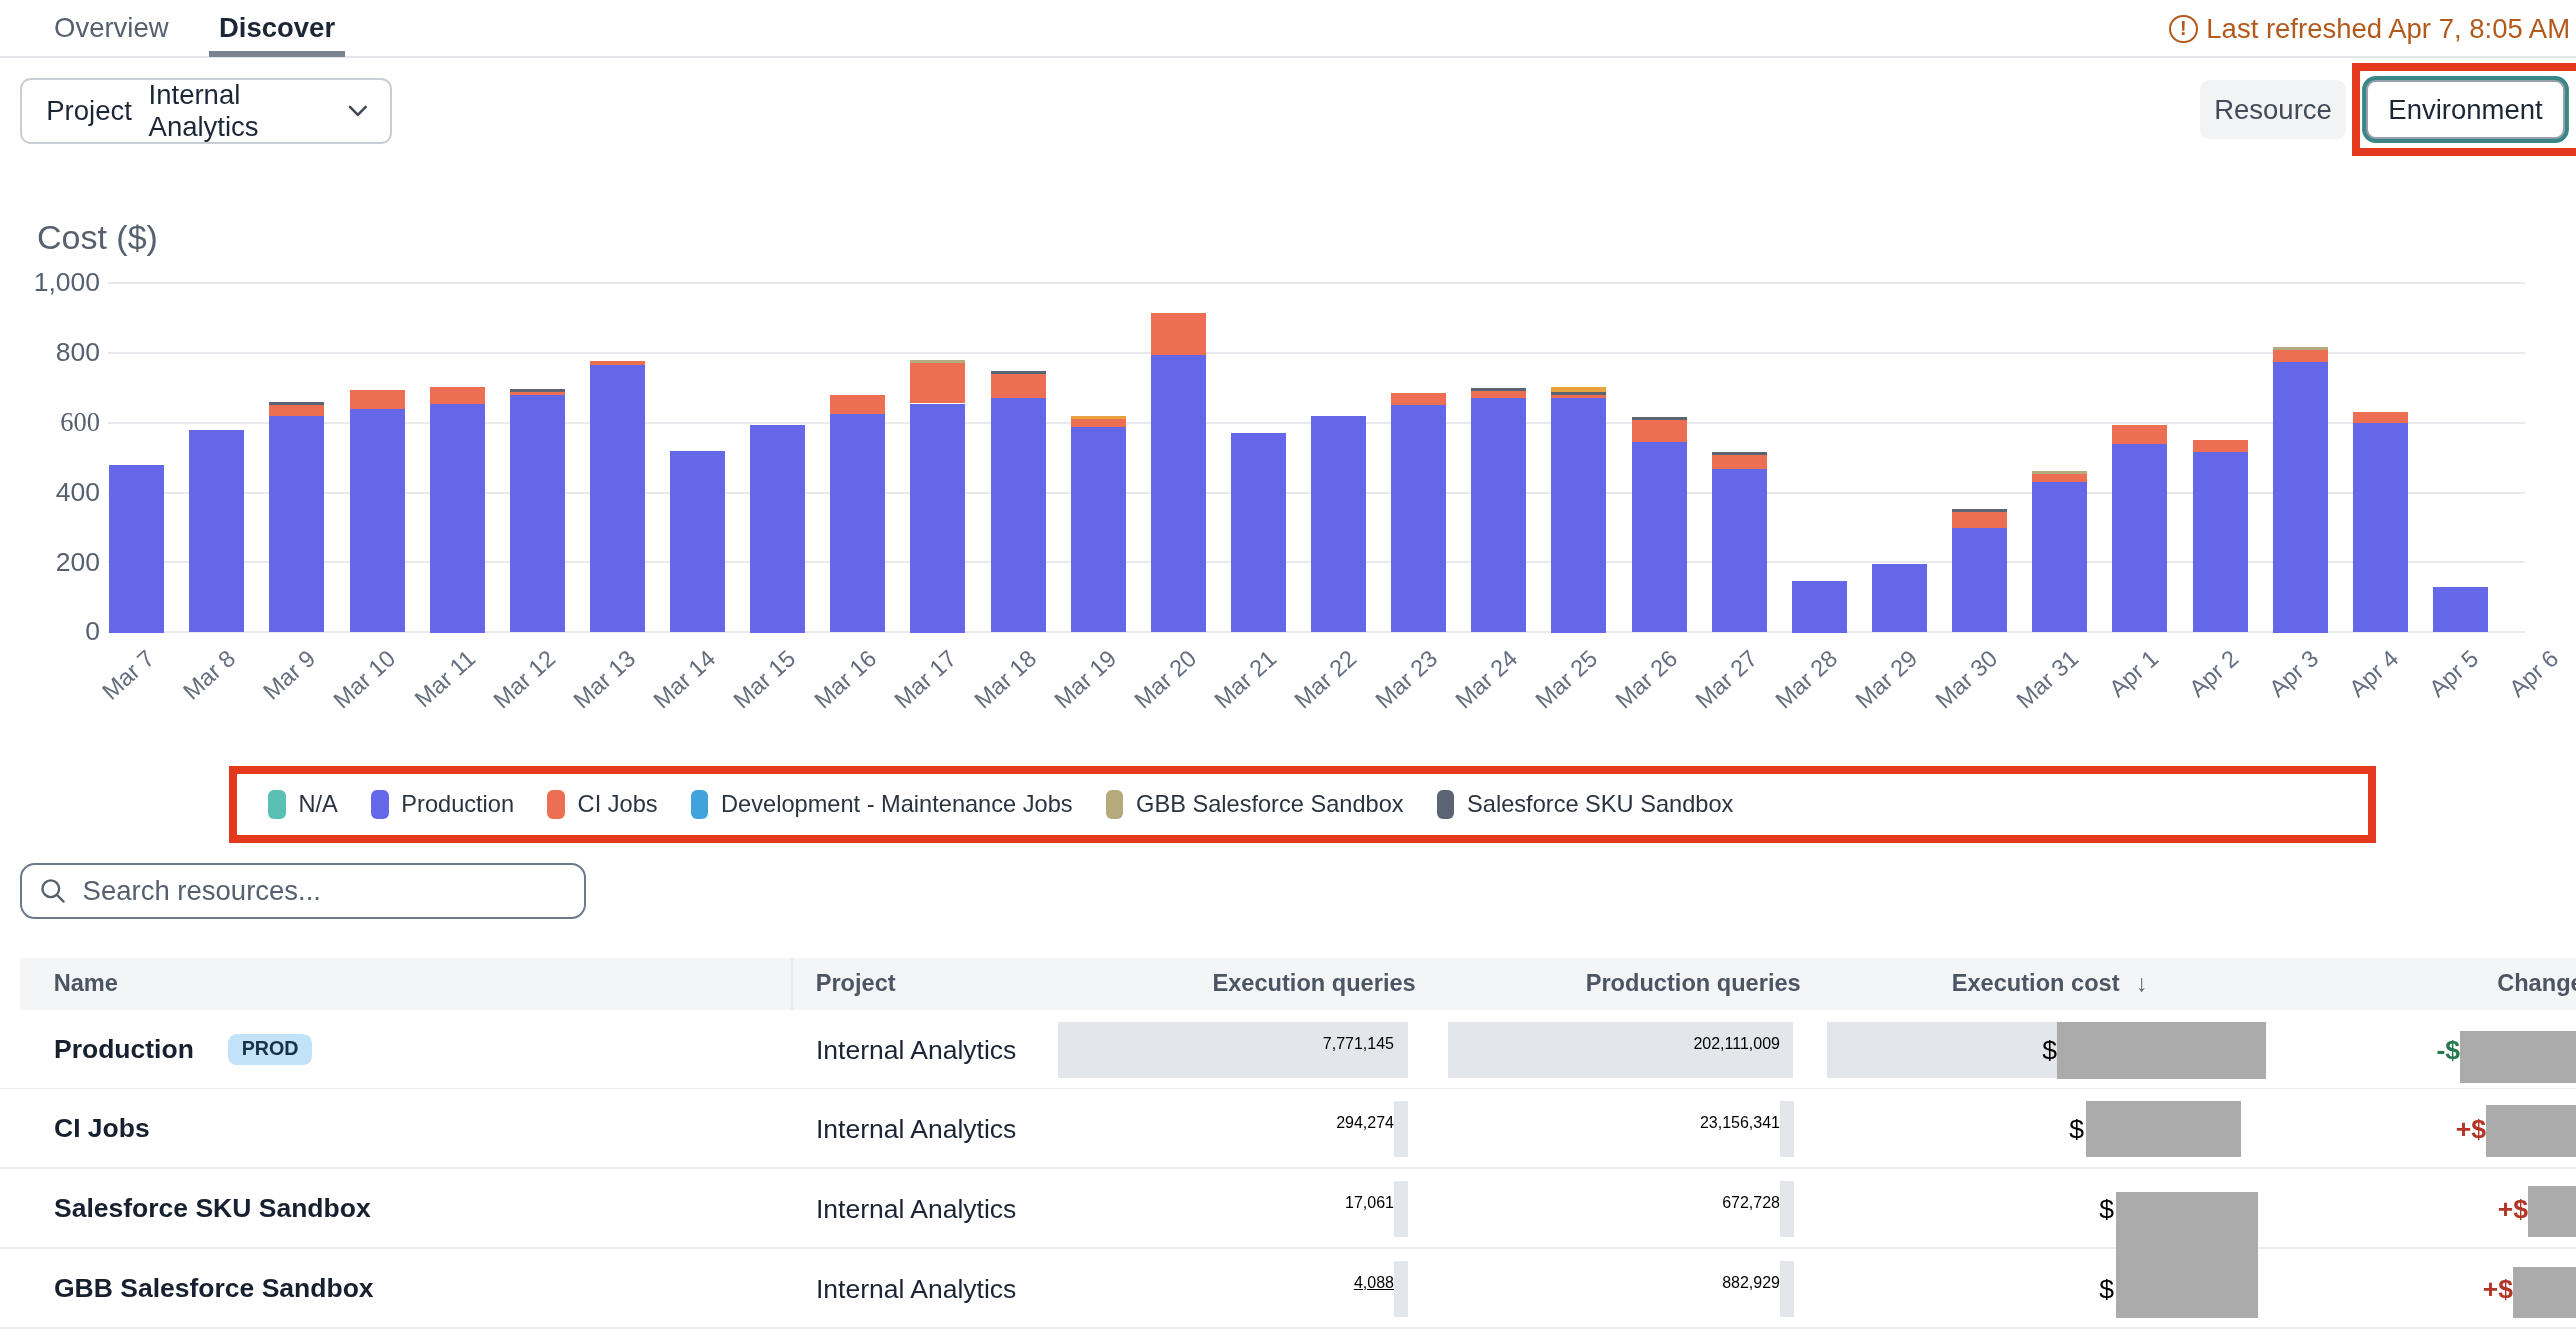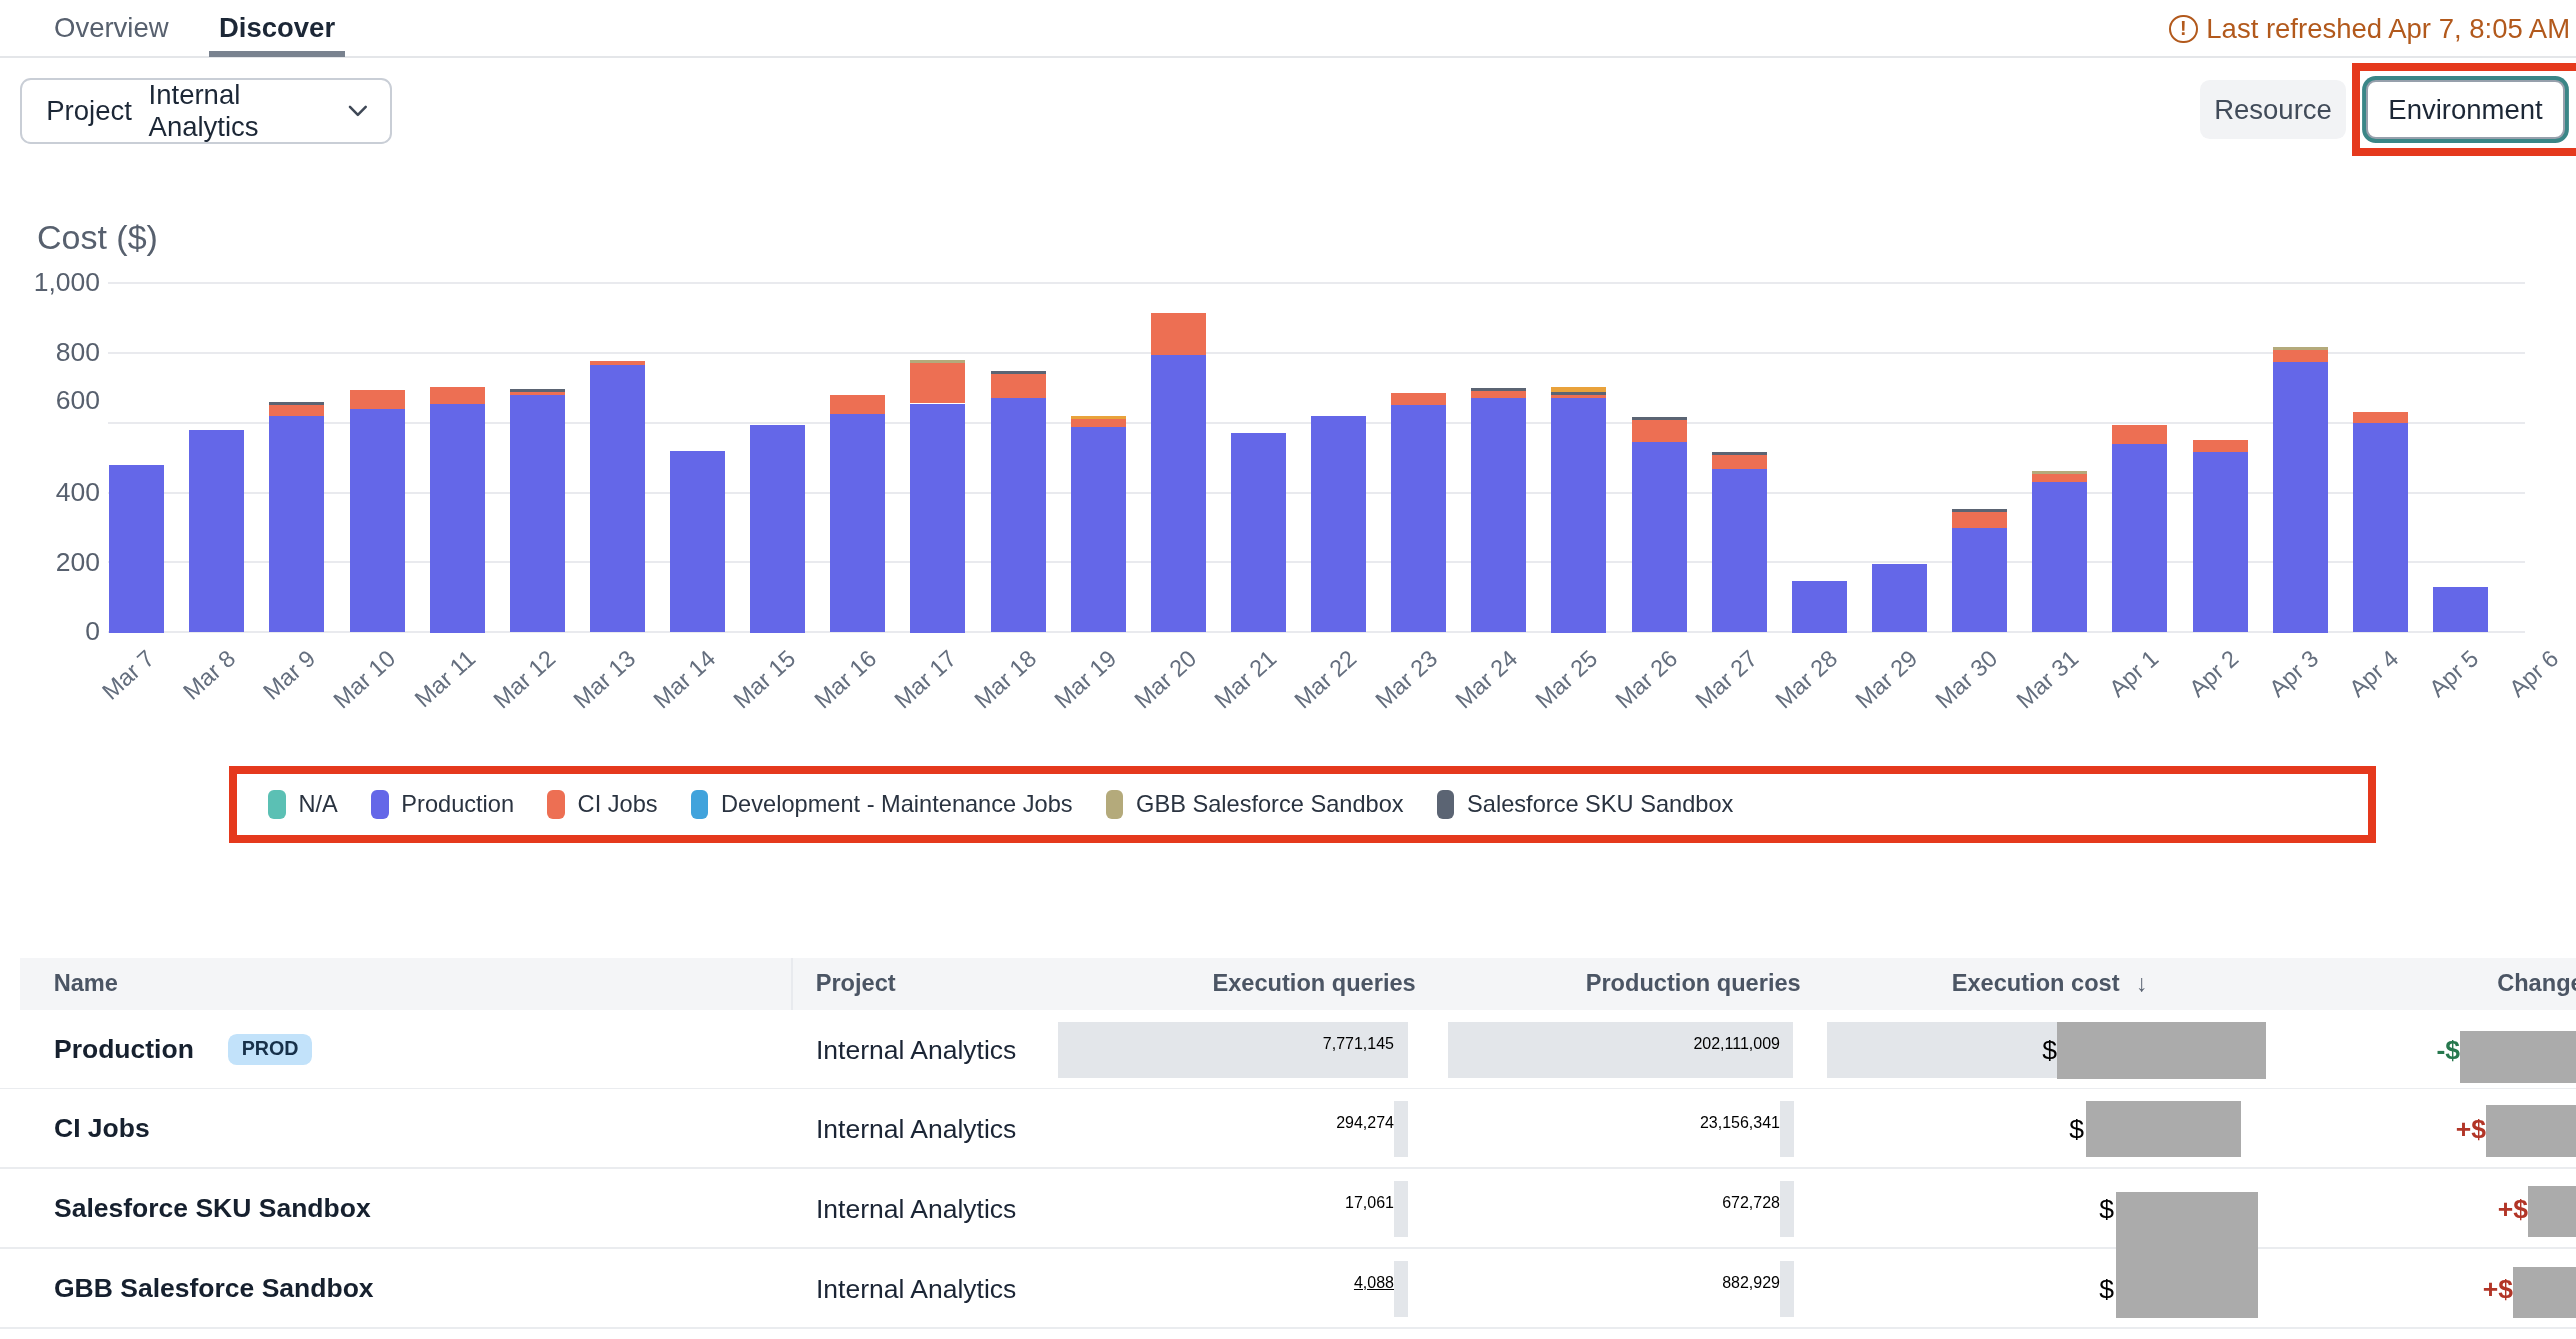--- a/index.html
+++ b/index.html
@@ -113,21 +113,21 @@
 
   <div class="chart-title">Cost ($)</div>
   <div id="chart-plot">
       <div class="gridline" style="top: 631px;"></div>
       <div class="ytick" style="top: 616px;">0</div>
       <div class="gridline" style="top: 561px;"></div>
       <div class="ytick" style="top: 547px;">200</div>
       <div class="gridline" style="top: 492px;"></div>
       <div class="ytick" style="top: 477px;">400</div>
       <div class="gridline" style="top: 422px;"></div>
-      <div class="ytick" style="top: 385px;">600</div>
+      <div class="ytick" style="top: 407px; font-family: Liberation Serif, serif;">600</div>
       <div class="gridline" style="top: 352px;"></div>
       <div class="ytick" style="top: 337px;">800</div>
       <div class="gridline" style="top: 282px;"></div>
       <div class="ytick" style="top: 267px;">1,000</div>
       <div class="bar-seg" style="left: 109px; top: 465px; width: 55px; height: 168px; background: rgb(100, 103, 232);"></div>
       <div class="xtick" style="left: 34px; top: 645px;">Mar 7</div>
       <div class="bar-seg" style="left: 189px; top: 430px; width: 55px; height: 202px; background: rgb(100, 103, 232);"></div>
       <div class="xtick" style="left: 115px; top: 645px;">Mar 8</div>
       <div class="bar-seg" style="left: 269px; top: 416px; width: 55px; height: 216px; background: rgb(100, 103, 232);"></div>
       <div class="bar-seg" style="left: 269px; top: 405px; width: 55px; height: 10.5px; background: rgb(237, 111, 83);"></div>
@@ -242,20 +242,27 @@
       <div class="legend-item">
         <span class="legend-swatch" style="background: rgb(180, 170, 123);"></span>
         <span class="legend-label">GBB Salesforce Sandbox</span>
       </div>
       <div class="legend-item">
         <span class="legend-swatch" style="background: rgb(91, 100, 115);"></span>
         <span class="legend-label">Salesforce SKU Sandbox</span>
       </div>
     </div>
 
+  <div class="searchbox">
+    <svg width="27.5" height="27.5" viewBox="0 0 28 28">
+      <circle cx="12" cy="12" r="8.5" fill="none" stroke="#57606e" stroke-width="2.4"></circle>
+      <line x1="18.5" y1="18.5" x2="25" y2="25" stroke="#57606e" stroke-width="2.4" stroke-linecap="round"></line>
+    </svg>
+    <input type="text" placeholder="Search resources..." style="">
+  </div>
 
   <div class="thead">
     <div class="th th-name">Name</div>
     <div class="th th-project">Project</div>
     <div class="th th-right" style="left:1003px; width:393px;">Execution queries</div>
     <div class="th th-right" style="left:1388px; width:393px;">Production queries</div>
     <div class="th th-right" style="left:1735px; width:393px;">
       <span>Execution cost</span>
       <span style="font-weight:400; margin-left:9.8px; color:#5b6473;">↓</span>
     </div>

